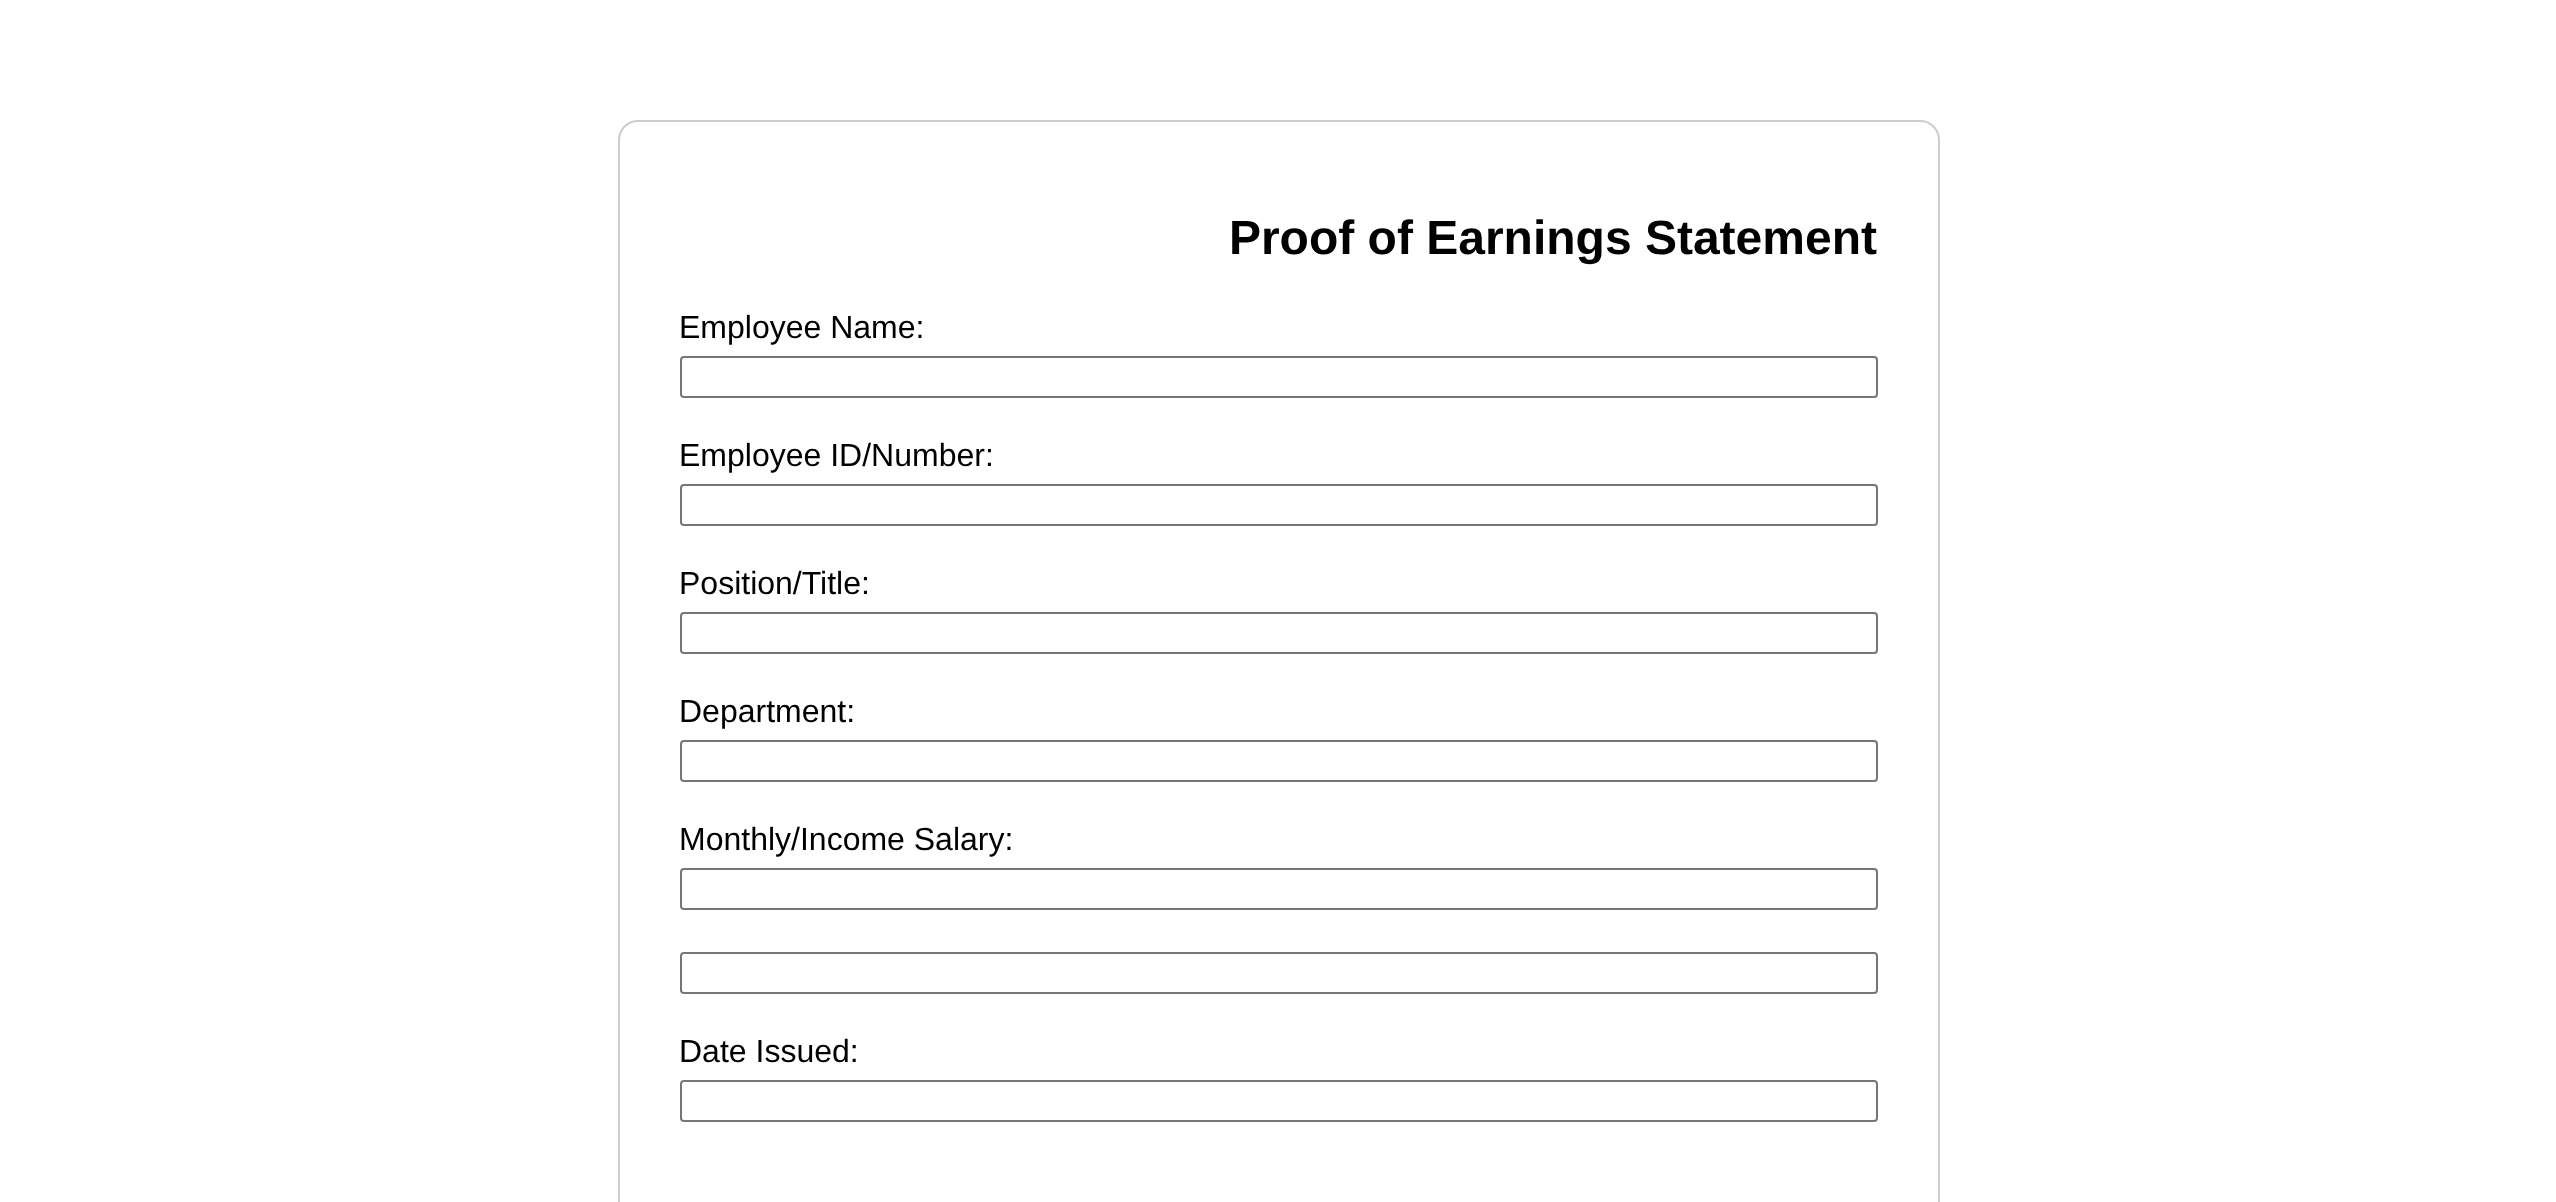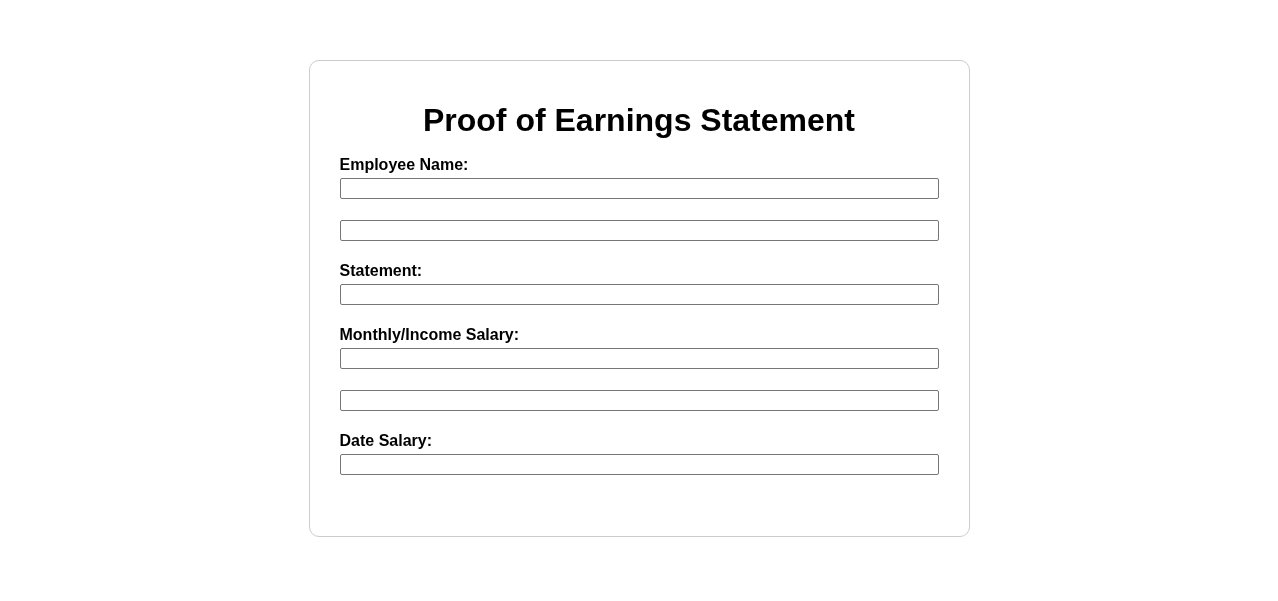--- a/index.html
+++ b/index.html
@@ -17,34 +17,34 @@
     box-sizing: border-box;
     width: 661px;
     margin: 60px auto 0 auto;
     background: #ffffff;
     border: 1px solid #cccccc;
     border-radius: 10px;
     padding: 45px 30px 40px 30px;
   }
   .form-title {
     margin: 0 0 22px 0;
-    font-size: 32px;
+    font-size: 24px;
     line-height: 28px;
     font-weight: bold;
     color: #000000;
-    text-align: center;
+    text-align: right;
   }
   .field {
     margin-bottom: 21px;
   }
   .field-label {
     display: block;
     font-size: 16px;
     line-height: 18px;
-    font-weight: bold;
+    font-weight: normal;
     color: #000000;
     margin-bottom: 4px;
   }
   .field-input {
     box-sizing: border-box;
     display: block;
     width: 100%;
     height: 21px;
     font-size: 13px;
     font-family: "Liberation Sans", sans-serif;
@@ -61,35 +61,40 @@
 
 <div class="form-card">
   <h1 class="form-title">Proof of Earnings Statement</h1>
 
   <div class="field">
     <label class="field-label">Employee Name:</label>
     <input class="field-input" type="text" value="" style="">
   </div>
 
   <div class="field">
+    <label class="field-label">Employee ID/Number:</label>
     <input class="field-input" type="text" value="" style="">
   </div>
 
+  <div class="field">
+    <label class="field-label">Position/Title:</label>
+    <input class="field-input" type="text" value="" style="">
+  </div>
 
   <div class="field">
-    <label class="field-label">Statement:</label>
+    <label class="field-label">Department:</label>
     <input class="field-input" type="text" value="" style="">
   </div>
 
   <div class="field">
     <label class="field-label">Monthly/Income Salary:</label>
     <input class="field-input" type="text" value="" style="">
   </div>
 
   <div class="field">
     <input class="field-input" type="text" value="" style="">
   </div>
 
   <div class="field">
-    <label class="field-label">Date Salary:</label>
+    <label class="field-label">Date Issued:</label>
     <input class="field-input" type="text" value="" style="">
   </div>
 </div>
 
 </body></html>

